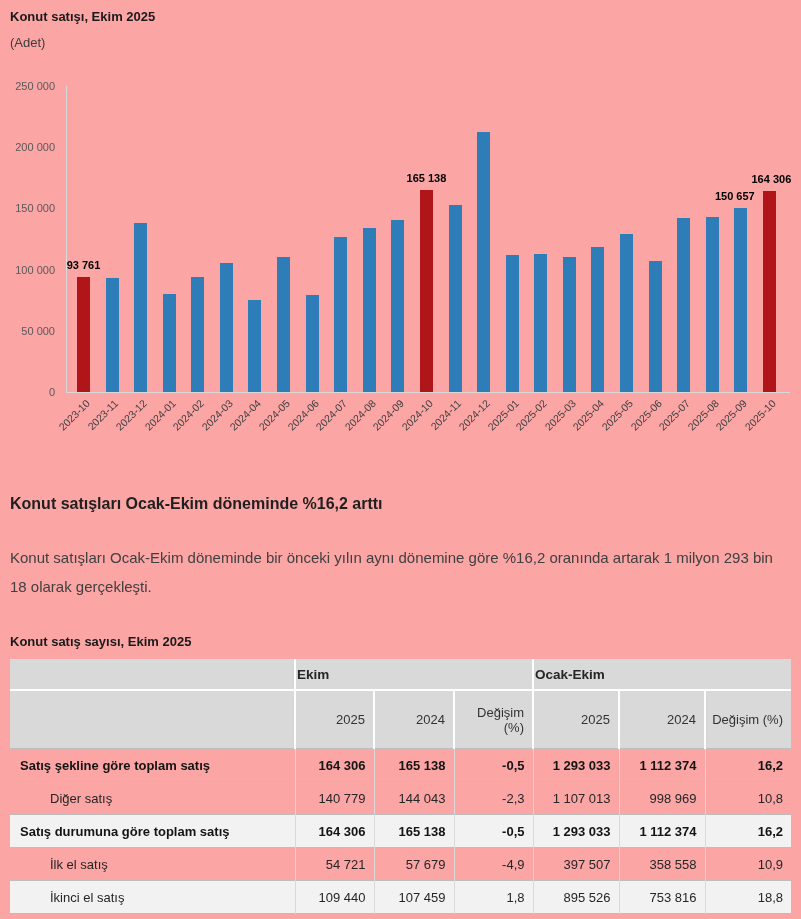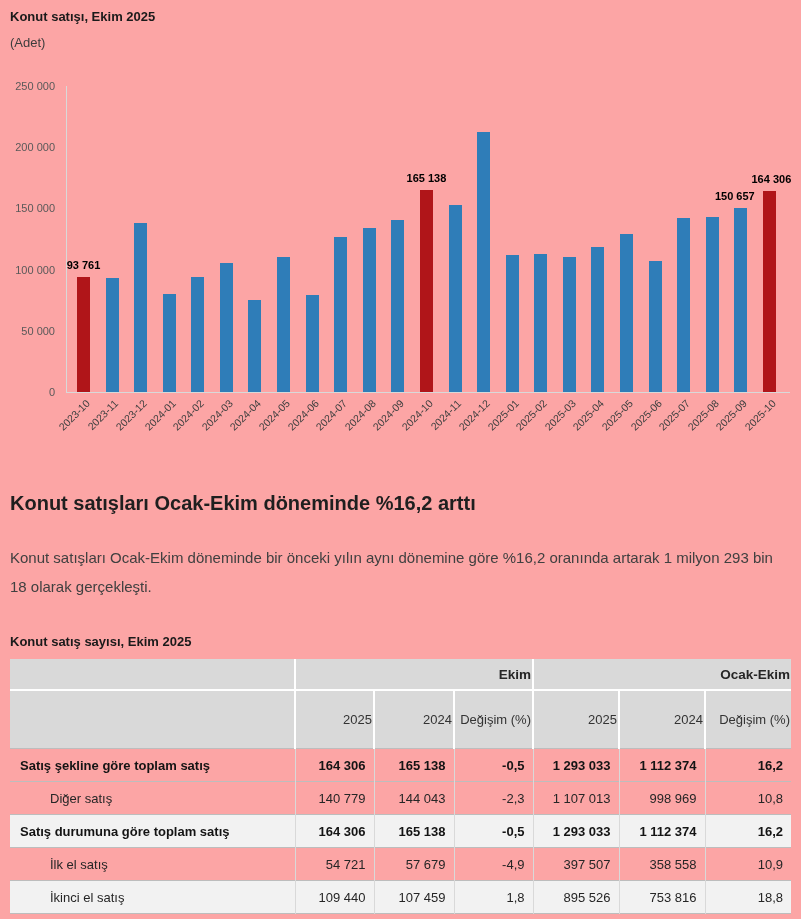--- a/index.html
+++ b/index.html
@@ -29,31 +29,31 @@
   .xlabel {
     position:absolute; top:calc(100% + 5px); right:50%;
     transform:rotate(-45deg); transform-origin:top right;
     font-size:10.5px; color:#404040; white-space:nowrap;
   }
   .ylabel {
     position:absolute; right:calc(100% + 12px); transform:translateY(50%);
     font-size:11px; color:#595959; white-space:nowrap;
   }
   
-  .headline { margin:0 0 0 10px; font-size:20px; font-weight:700; color:#1f1f1f; line-height:19px; }
+  .headline { margin:0 0 0 10px; font-size:16px; font-weight:700; color:#1f1f1f; line-height:19px; }
   .summary  { margin:30px 10px 0 10px; font-size:15px; color:#404040; line-height:29px; }
   
   .table-title { margin:33px 0 0 10px; font-size:13px; font-weight:700; color:#1a1a1a; line-height:16px; }
   table.sales { margin:9px 10px 0 10px; width:781px; border-collapse:collapse; table-layout:fixed; font-size:13px; color:#262626; }
   col.c0 { width:285px; } col.c1 { width:79px; } col.c2 { width:80px; } col.c3 { width:79px; }
   col.c4 { width:86px; } col.c5 { width:86px; } col.c6 { width:86px; }
   thead th { background:#d9d9d9; }
-  tr.group-row th { height:28px; font-weight:700; text-align:right; border-left:2px solid #fff; font-size:13.5px; }
+  tr.group-row th { height:28px; font-weight:700; text-align:left; border-left:2px solid #fff; font-size:13.5px; }
   tr.group-row th:first-child { border-left:none; }
-  tr.col-row th { height:55px; font-weight:400; text-align:right; vertical-align:middle;
+  tr.col-row th { height:55px; font-weight:400; text-align:right; padding-right:8px; vertical-align:middle;
                   border-left:2px solid #fff; border-top:2px solid #fff; color:#333; }
   tr.col-row th:first-child { border-left:none; }
   tbody tr { border-top:1px solid #bdbdbd; }
   tbody tr:last-child { border-bottom:1px solid #bdbdbd; }
   tbody tr.stripe { background:#f2f2f2; }
   tbody td { height:30px; text-align:right; padding-right:8px; border-left:1px solid #d9d9d9; }
   tbody td:first-child { border-left:none; text-align:left; padding-left:10px; padding-right:0; }
   tbody tr.bold td { font-weight:700; color:#141414; }
   tbody td.indent { padding-left:40px; }
 </style>

